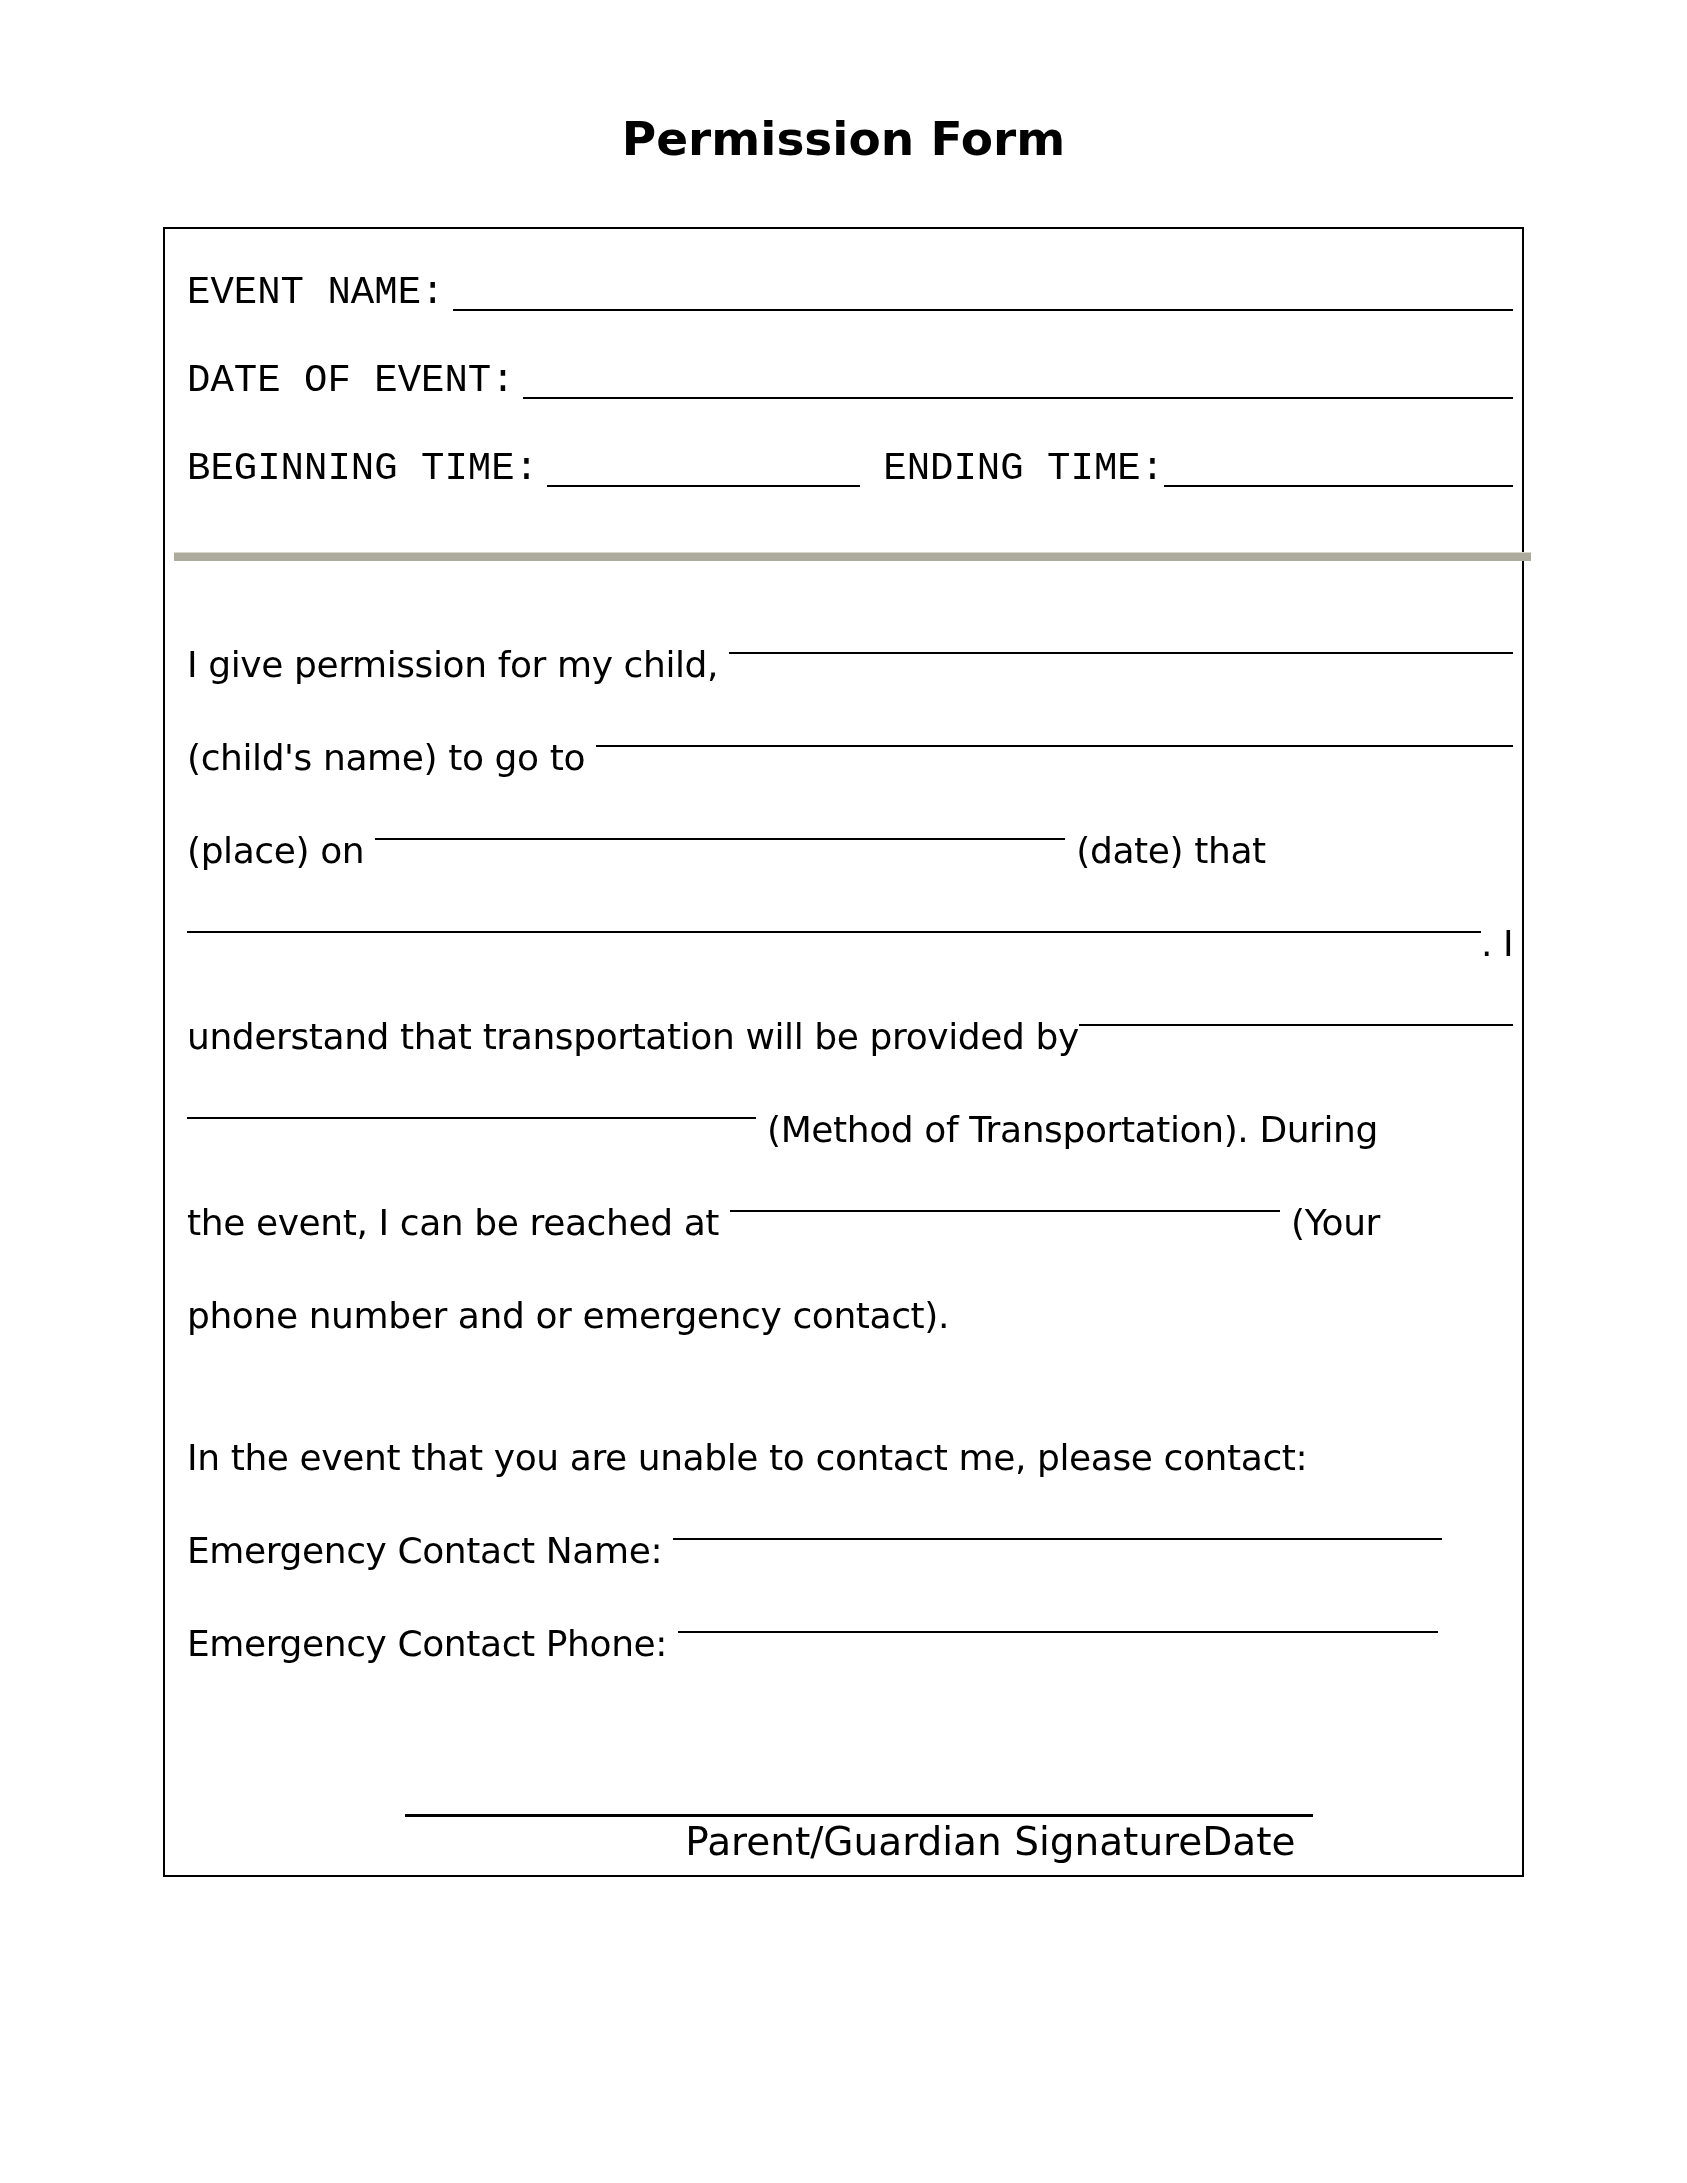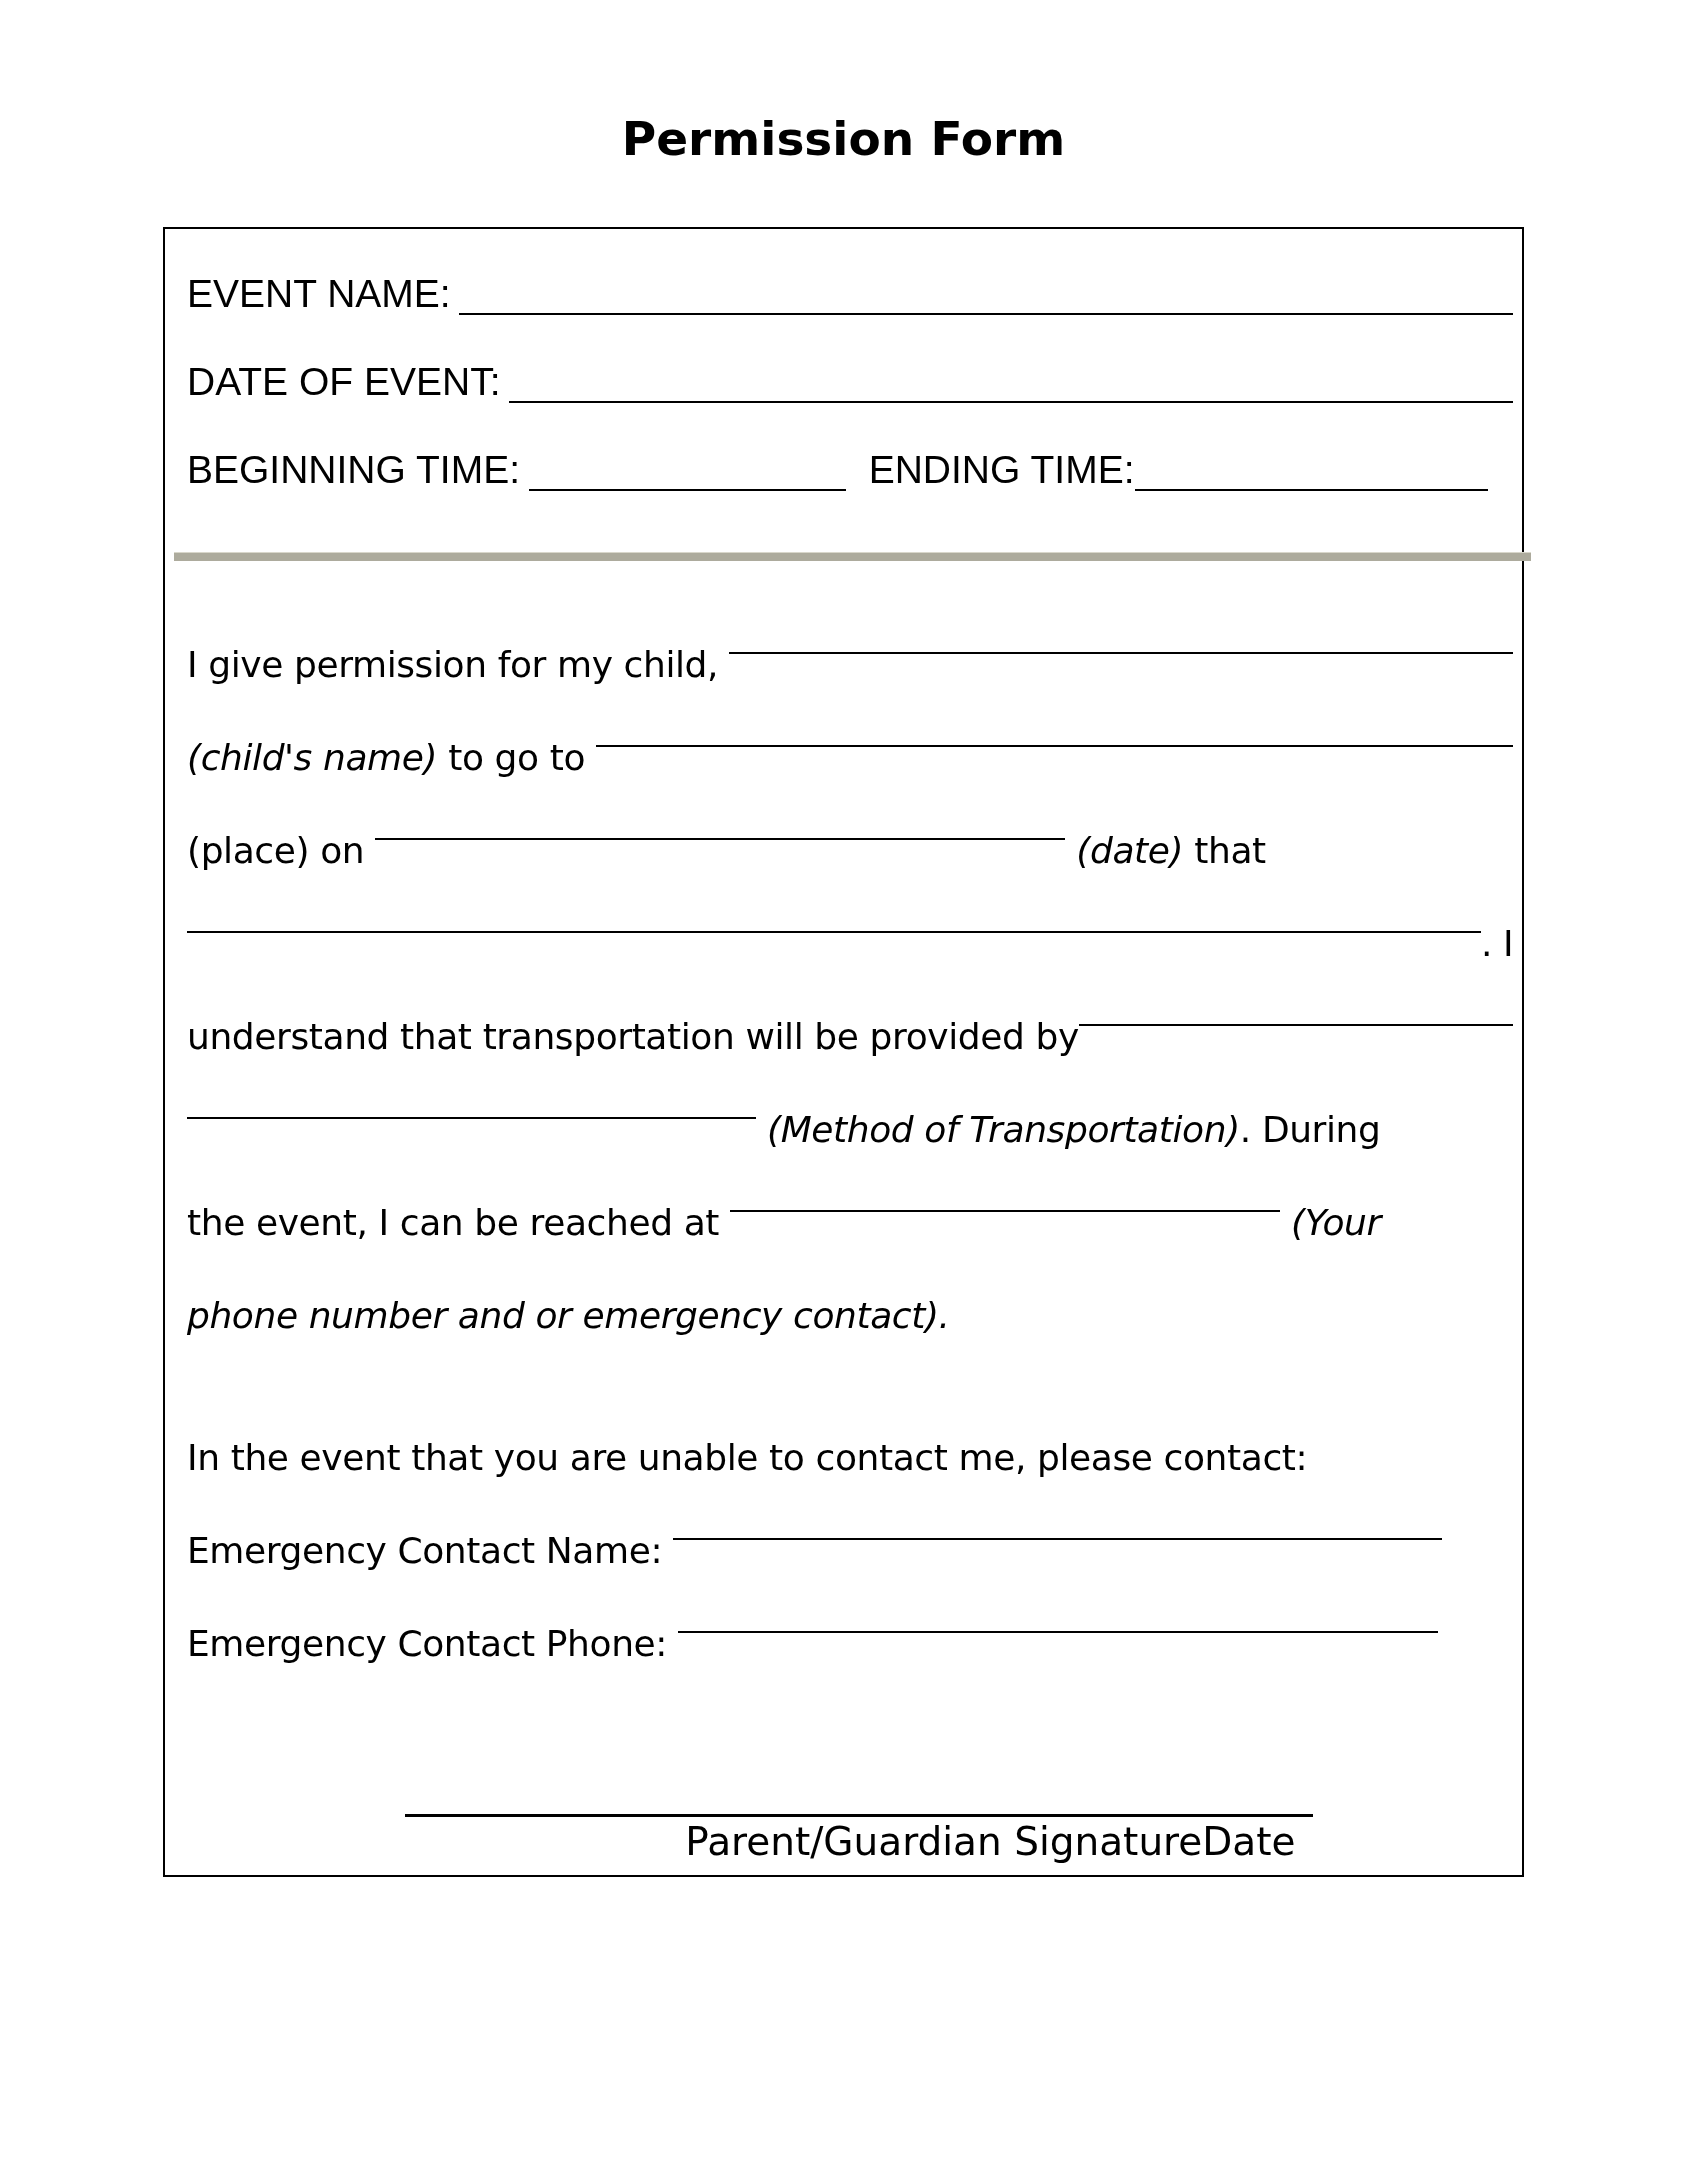--- a/index.html
+++ b/index.html
@@ -31,21 +31,21 @@
     border: 2.6px solid #000000;
     padding: 42px 8.7px 7px 22px;
     display: flex;
     flex-direction: column;
   }
   
   .field-row {
     display: flex;
     align-items: baseline;
     height: 88px;
-    font-family: Liberation Sans, sans-serif;
+    font-family: Liberation Mono, monospace;
     font-size: 39px;
     line-height: 45px;
     white-space: pre;
   }
   .field-label { white-space: pre; }
   
   .blank {
     display: inline-block;
     height: 0px;
     border-bottom: 2.6px solid #000000;
@@ -69,21 +69,21 @@
     font-size: 36px;
     letter-spacing: -0.4px;
   }
   .para-line {
     display: flex;
     align-items: flex-start;
     height: 93px;
     white-space: pre;
   }
   .para-line span { white-space: pre; line-height: 42px; }
-  .para-line .italic-text { font-style: italic; }
+  .para-line .italic-text { }
   .emergency-section { margin-top: 49px; }
   .emergency-section .para-line { height: 93px; }
   
   .signature-block {
     margin-top: auto;
     margin-bottom: 1.7px;
   }
   .signature-line {
     width: 908px;
     margin-left: 218px;

